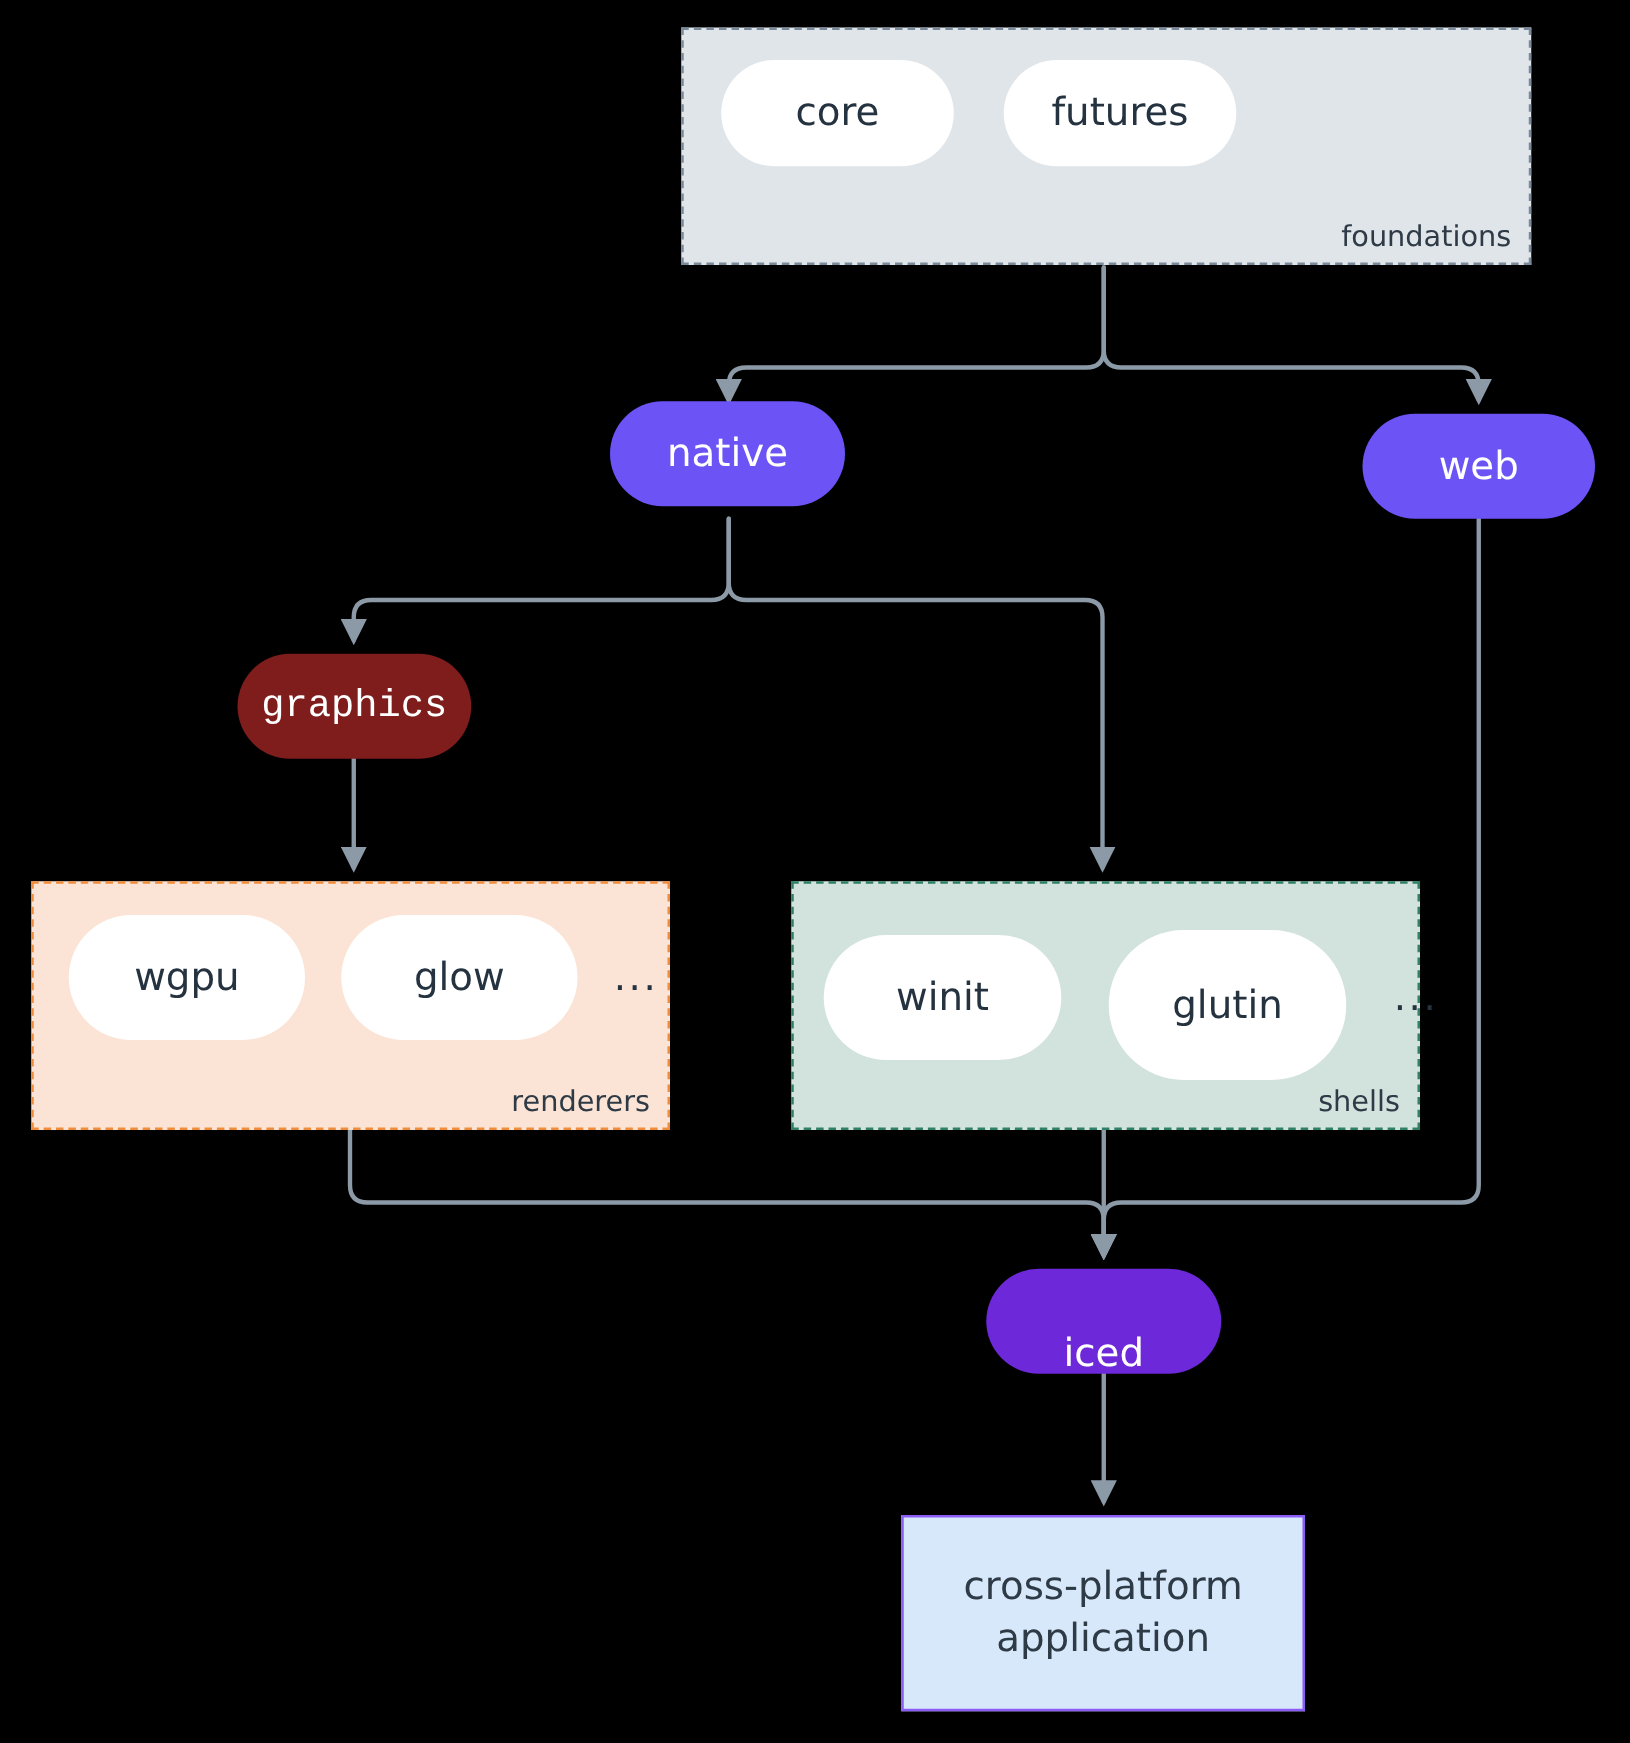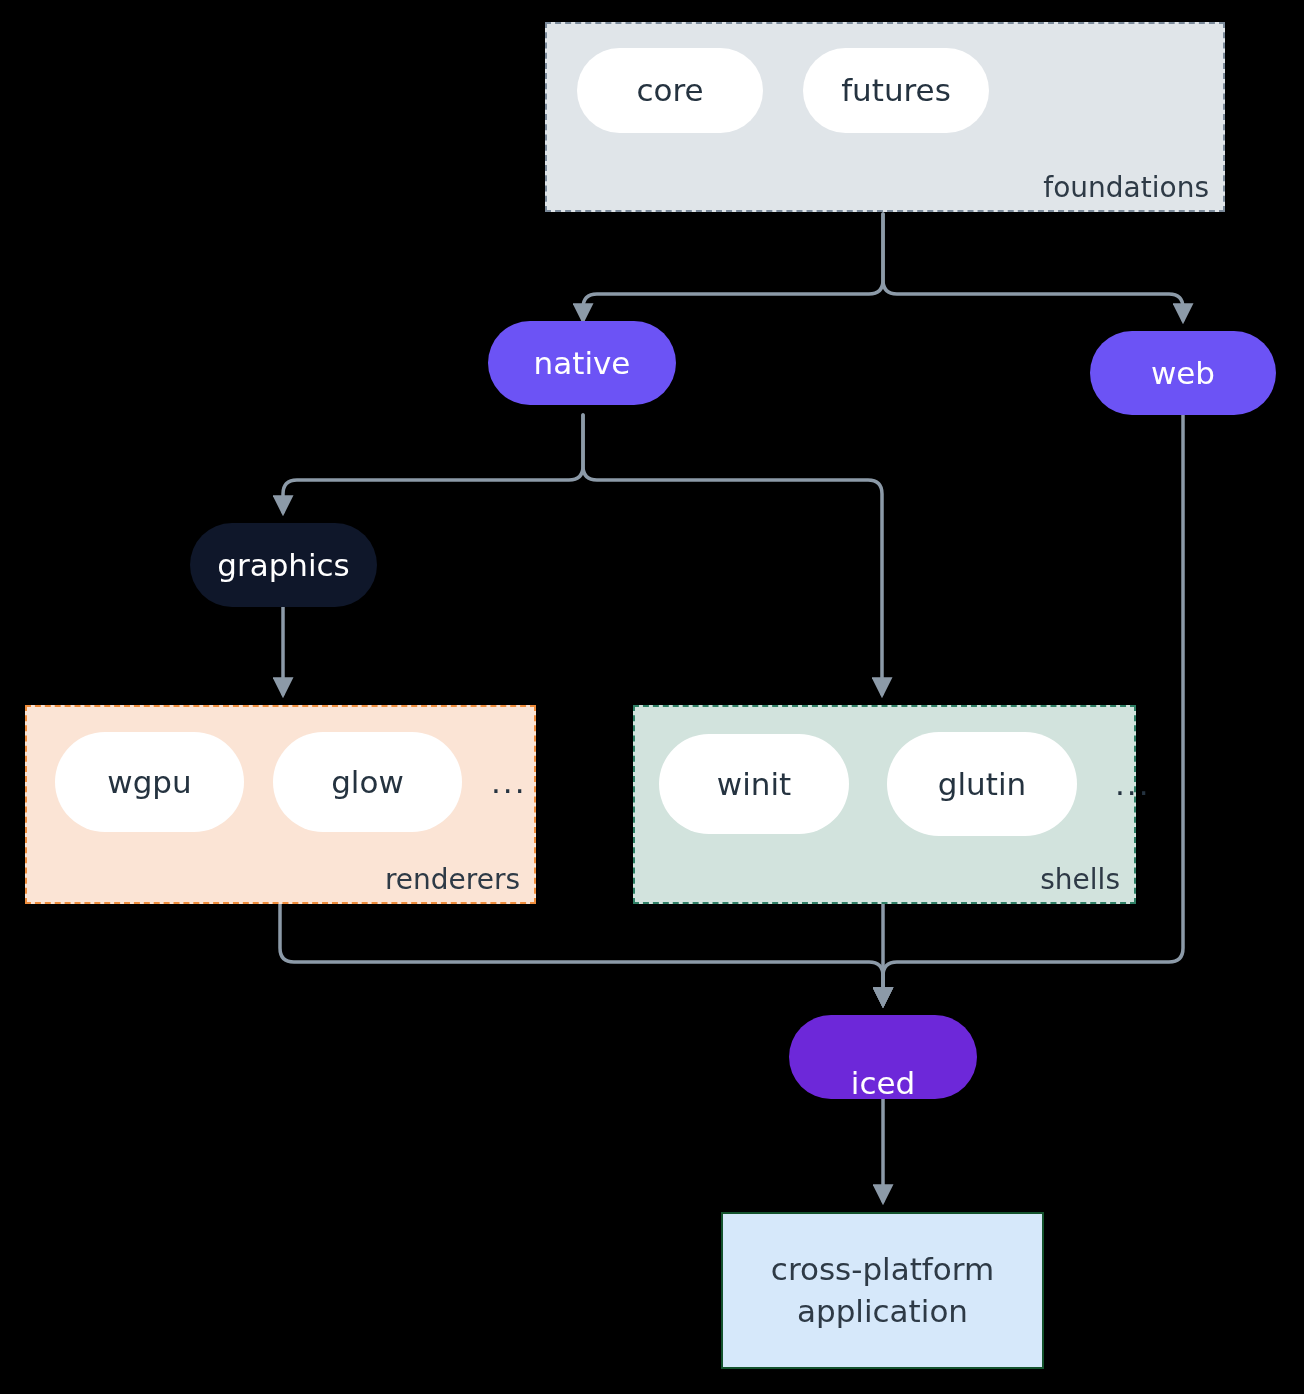--- a/index.html
+++ b/index.html
@@ -28,21 +28,21 @@
 
   
   .cluster {
     position: absolute;
     box-sizing: border-box;
   }
   .cluster-label {
     position: absolute;
     right: 14px;
     bottom: 8px;
-    font-size: 28px;
+    font-size: 23px;
     color: #2e3a46;
     white-space: nowrap;
     line-height: 1;
   }
   .cluster-items {
     position: absolute;
     left: 0;
     top: 0;
     display: flex;
     align-items: center;
@@ -99,32 +99,32 @@
     display: flex;
     align-items: center;
     justify-content: center;
     color: #ffffff;
     font-size: 31px;
     line-height: 1;
     box-sizing: border-box;
   }
   .node-native  { left: 488px;  top: 321px;  width: 188px; height: 84px; background: #6c53f5; }
   .node-web     { left: 1090px; top: 331px;  width: 186px; height: 84px; background: #6c53f5; }
-  .node-graphics{ left: 190px;  top: 523px;  width: 187px; height: 84px; background: #0f172a; }
+  .node-graphics{ left: 190px;  top: 523px;  width: 187px; height: 84px; background: #7f1d1d; font-family: Liberation Mono, monospace; }
   .node-iced    { left: 789px;  top: 1015px; width: 188px; height: 84px; background: #6d28d9; align-items: flex-end; }
 
   
   .rect-node {
     position: absolute;
     left: 721px;
     top: 1212px;
     width: 323px;
     height: 157px;
     background: #d6e8fa;
-    border: 2px solid #14532d;
+    border: 2px solid #8b5cf6;
     box-sizing: border-box;
     display: flex;
     flex-direction: column;
     align-items: center;
     justify-content: center;
     color: #2e3a46;
     font-size: 31px;
     line-height: 1.35;
     text-align: center;
   }
@@ -183,21 +183,21 @@
       <span class="ellipsis">...</span>
     </div>
     <div class="cluster-label">renderers</div>
   </div>
 
   <div class="cluster cluster-shells">
     <div class="cluster-items" style="left:24px; top:25px; gap:38px;">
       <div class="pill" style="width:190px;height:100px;">
         <span>winit</span>
       </div>
-      <div class="pill" style="width:190px;height:104px;">
+      <div class="pill" style="width:190px;height:120px;margin-top:12px;">
         <span>glutin</span>
       </div>
       <span class="ellipsis">...</span>
     </div>
     <div class="cluster-label">shells</div>
   </div>
 
   <div class="node node-native">
     <span>native</span>
   </div>

